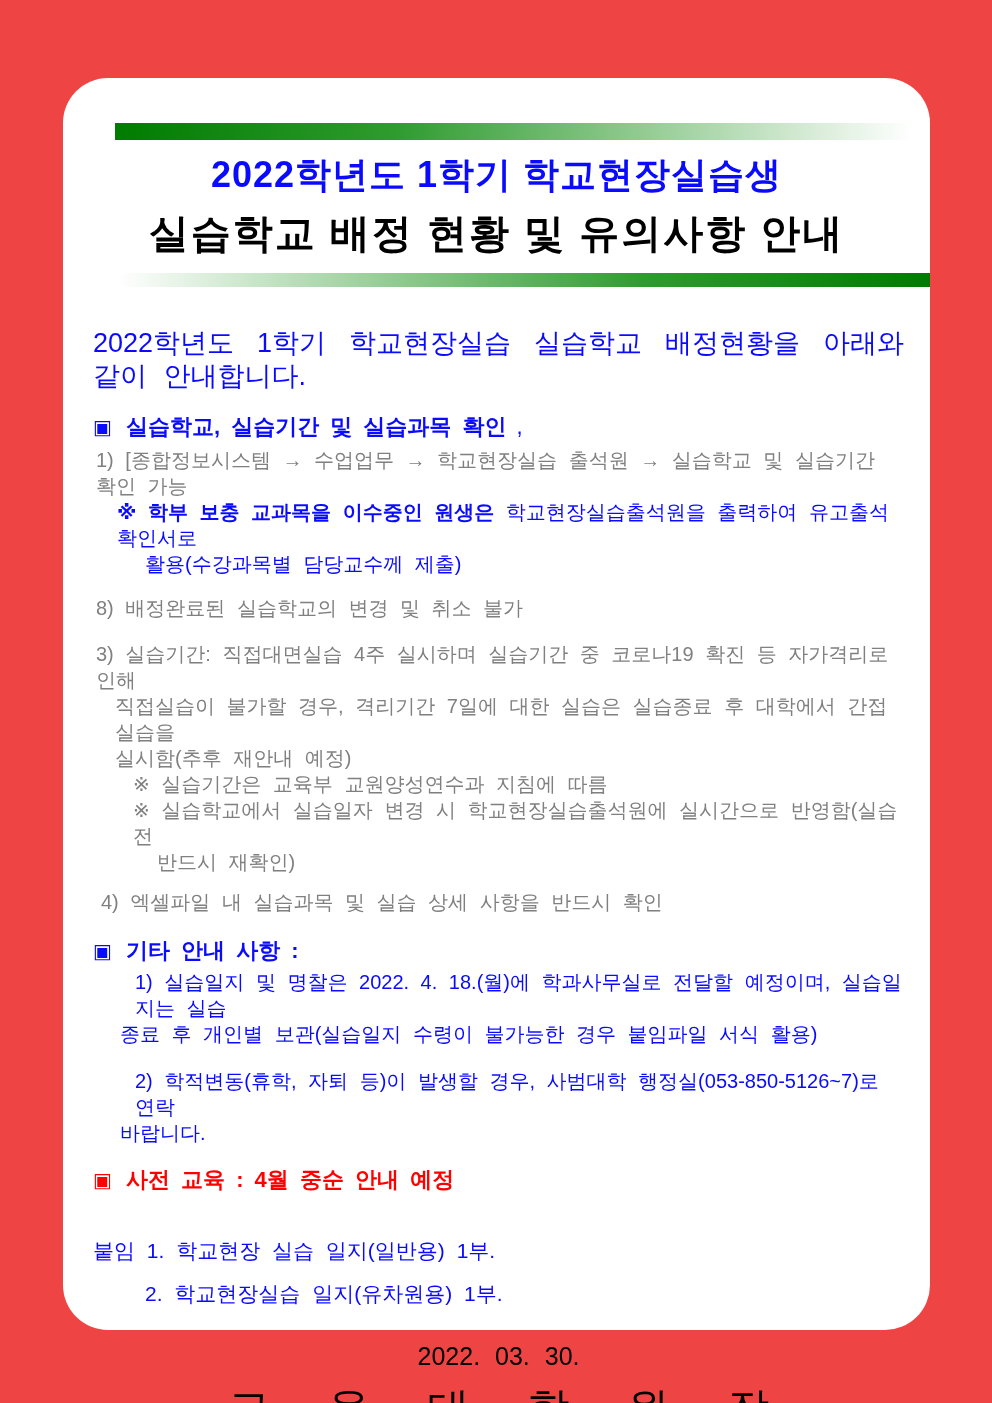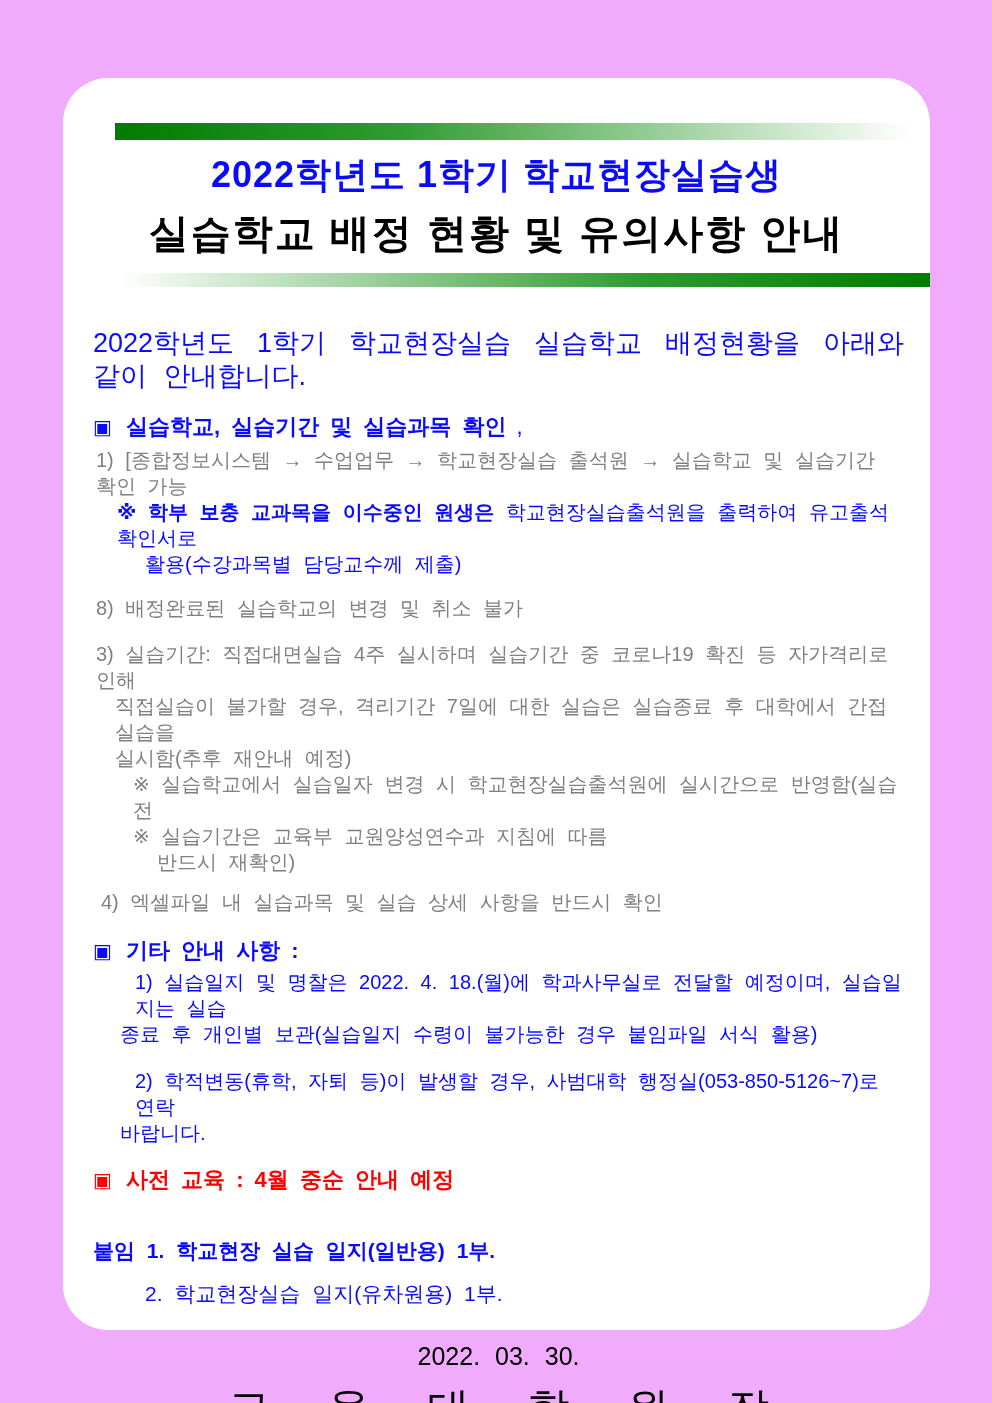--- a/index.html
+++ b/index.html
@@ -1,18 +1,18 @@
 <!DOCTYPE html>
 <html><head>
 <meta charset="utf-8">
 <style>
   * { margin:0; padding:0; box-sizing:border-box; }
   html,body { background:#fce3cb; }
   body { font-family:"Liberation Sans","DejaVu Sans",sans-serif; }
-  .page { position:relative; width:992px; height:1403px; background:#f0abfc; overflow:hidden; }
+  .page { position:relative; width:992px; height:1403px; background:#ef4444; overflow:hidden; }
   .card { position:absolute; left:63px; top:78px; width:867px; height:1252px;
           background:#ffffff; border-radius:45px; }
 
   .bar-top { margin:45px 0 0 52px; width:797px; height:17px;
              background:linear-gradient(to right,#007c00 0%,#2e9b2e 35%,#ffffff 100%); }
   .title1 { margin-top:11px; text-align:center; color:#0a0aff;
             font-size:36px; font-weight:bold; letter-spacing:1px; }
   .title2 { margin-top:6px; text-align:center; color:#000000;
             font-size:40px; font-weight:bold; letter-spacing:2px; }
   .bar-bottom { margin:12px 0 0 55px; width:812px; height:14px;
@@ -41,21 +41,21 @@
   .gap18 { margin-top:18px; } .gap20 { margin-top:20px; } .gap14 { margin-top:14px; }
   .gap21 { margin-top:21px; } .gap19 { margin-top:19px; }
 
   .s1head { margin-top:16px; margin-bottom:6px; }
   .s2head { margin-top:22px; margin-bottom:4px; }
   .s2item   { padding-left:6px; color:#0a0aff;margin-left:36px; }
   .s2cont   { padding-left:27px; color:#0a0aff; }
   .item4    { padding-left:8px; }
 
   .redline { margin-top:20px; }
-  .attach1 { margin-top:44px; color:#0a0aff; font-size:21px;font-weight:bold; }
+  .attach1 { margin-top:44px; color:#0a0aff; font-size:21px; }
   .attach2 { margin-top:17px; padding-left:52px; color:#0a0aff; font-size:21px; }
 
   .date { margin-top:32px; text-align:center; color:#000; font-size:25px;
           line-height:34px; word-spacing:8px; }
   .sign { margin-top:22px; text-align:center; color:#000; font-size:42px;
           letter-spacing:0.55em; word-spacing:0; text-indent:0.55em; }
 </style>
 </head>
 <body>
 
@@ -79,22 +79,22 @@
 
       <div class="line gray">1) [종합정보시스템 → 수업업무 → 학교현장실습 출석원 → 실습학교 및 실습기간 확인 가능</div>
       <div class="note1"><span class="b">※ 학부 보충 교과목을 이수중인 원생은</span><span> 학교현장실습출석원을 출력하여 유고출석확인서로</span></div>
       <div class="note1-c">활용(수강과목별 담당교수께 제출)</div>
 
       <div class="line gray gap18">8) 배정완료된 실습학교의 변경 및 취소 불가</div>
 
       <div class="line gray gap20">3) 실습기간: 직접대면실습 4주 실시하며 실습기간 중 코로나19 확진 등 자가격리로 인해</div>
       <div class="cont3 gray">직접실습이 불가할 경우, 격리기간 7일에 대한 실습은 실습종료 후 대학에서 간접실습을</div>
       <div class="cont3 gray">실시함(추후 재안내 예정)</div>
+      <div class="note3 gray">※ 실습기간은 교육부 교원양성연수과 지침에 따름</div>
       <div class="note3 gray">※ 실습학교에서 실습일자 변경 시 학교현장실습출석원에 실시간으로 반영함(실습 전</div>
-      <div class="note3 gray">※ 실습기간은 교육부 교원양성연수과 지침에 따름</div>
       <div class="note3-c gray">반드시 재확인)</div>
 
       <div class="line gray gap14 item4">4) 엑셀파일 내 실습과목 및 실습 상세 사항을 반드시 확인</div>
 
       <div class="sec-head blue s2head">
         <span class="marker">▣</span>
         <span>기타 안내 사항 :</span>
       </div>
 
       <div class="s2item">1) 실습일지 및 명찰은 2022. 4. 18.(월)에 학과사무실로 전달할 예정이며, 실습일지는 실습</div>

